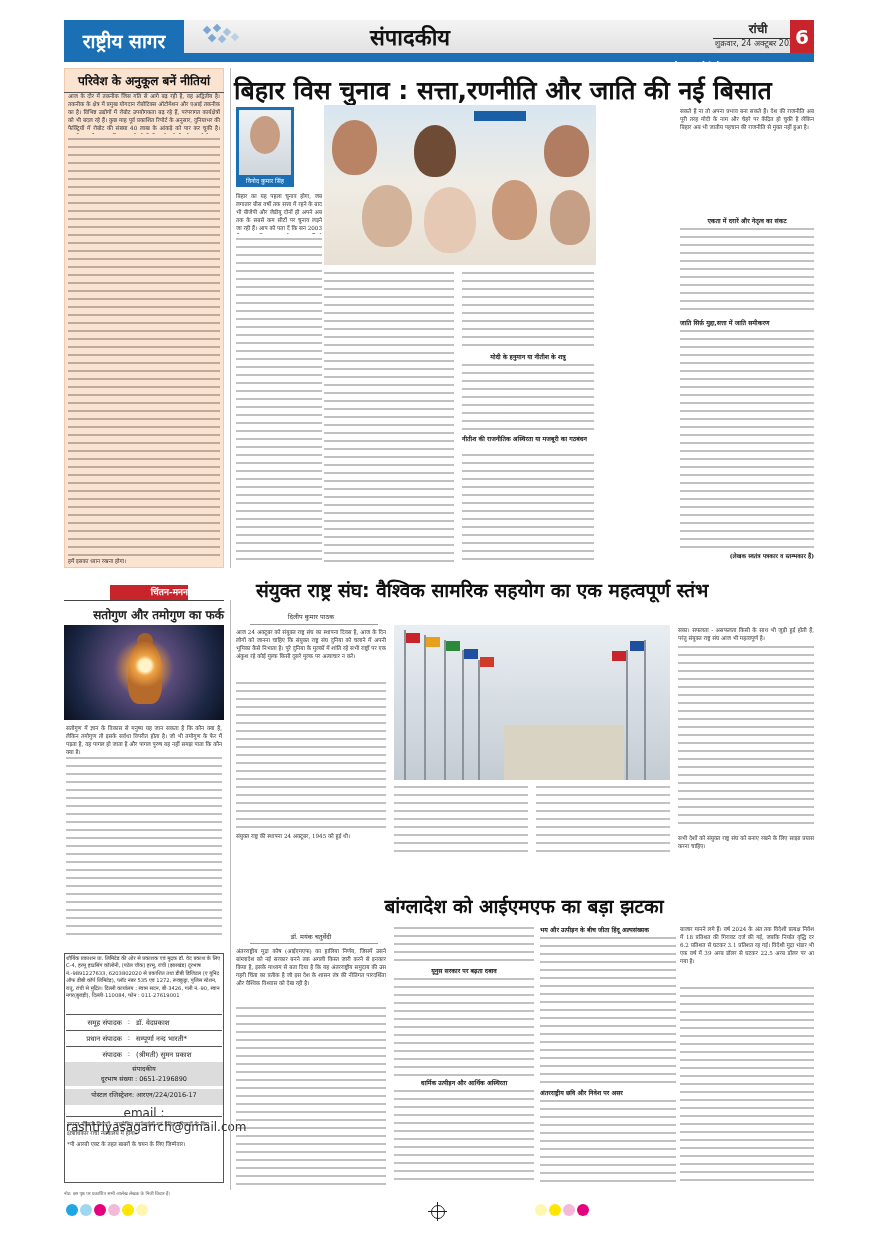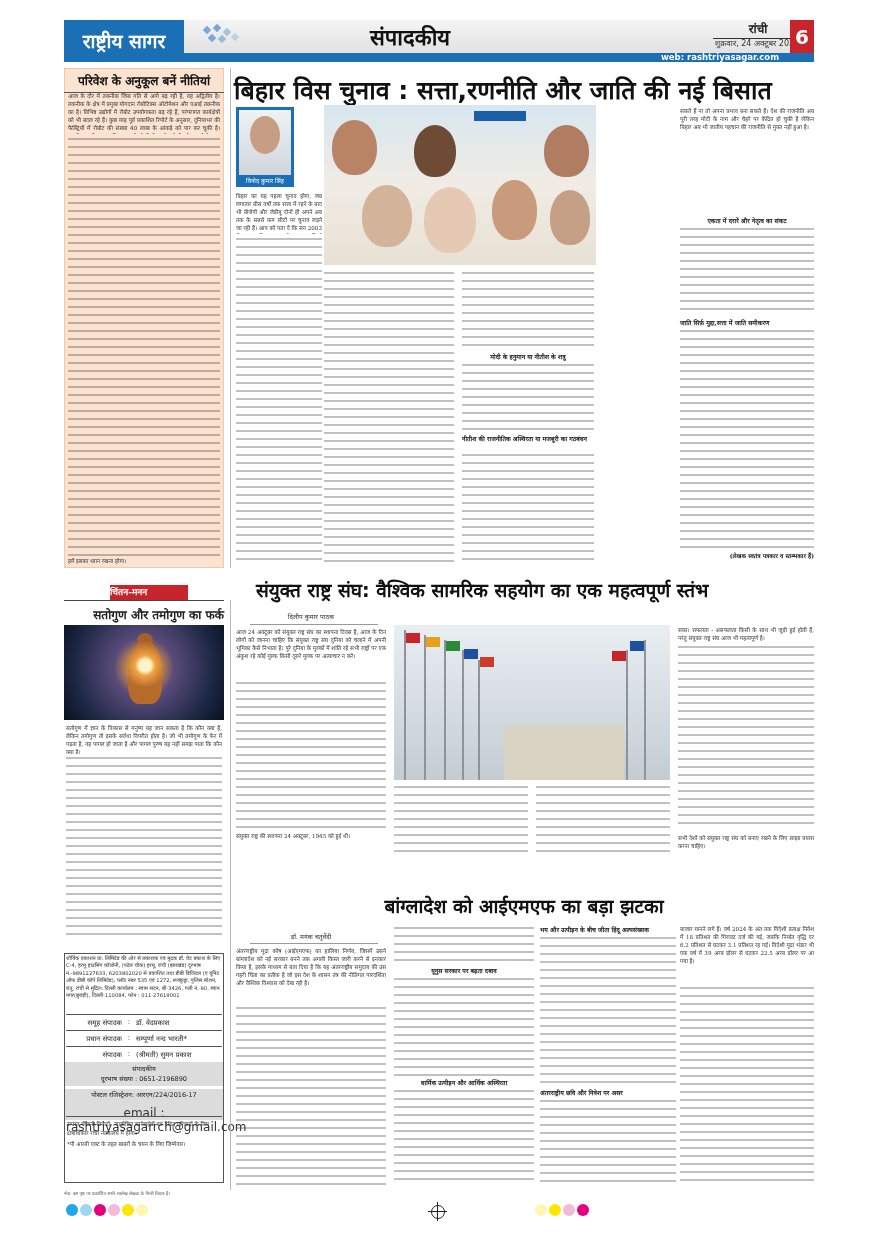--- a/index.html
+++ b/index.html
@@ -7,40 +7,40 @@
   .abs { position: absolute; }
   
   .hdr-left { left: 64px; top: 20px; width: 120px; height: 42px; background: #1a6fb5; color: #fff; font: bold 19px "DejaVu Sans", sans-serif; display: flex; align-items: center; justify-content: center; }
   .hdr-band { left: 184px; top: 20px; width: 630px; height: 33px; background: linear-gradient(#f4f4f4, #e2e2e2); }
   .hdr-dots { left: 200px; top: 25px; width: 50px; height: 20px; }
   .hdr-dots i { position: absolute; width: 6px; height: 6px; background: #7aa7d4; transform: rotate(45deg); }
   .hdr-title { left: 370px; top: 21px; font: bold 22px "DejaVu Sans", sans-serif; color: #111; }
   .hdr-city { left: 713px; top: 20px; width: 90px; text-align: center; font: bold 12px "DejaVu Sans", sans-serif; border-bottom: 1px solid #333; padding-bottom: 1px; }
   .hdr-date { left: 702px; top: 37px; width: 110px; text-align: center; font-size: 8px; color: #333; }
   .hdr-bar { left: 64px; top: 53px; width: 750px; height: 9px; background: #1a6fb5; }
-  .hdr-web { left: 630px; top: 52px; width: 180px; text-align: center; font: bold 8.5px "DejaVu Sans", sans-serif; color: #fff; }
+  .hdr-web { left: 630px; top: 60px; width: 180px; text-align: center; font: bold 8.5px "DejaVu Sans", sans-serif; color: #fff; }
   .hdr-page { left: 790px; top: 20px; width: 24px; height: 33px; background: #c8242c; color: #fff; font: bold 20px "DejaVu Sans", sans-serif; display:flex; align-items:center; justify-content:center; }
   
   .left-box { left: 64px; top: 68px; width: 160px; height: 500px; background: #fbe3d2; border: 1px solid #f1c8aa; }
   .left-head { left: 64px; top: 72px; width: 160px; text-align: center; font: bold 12px "DejaVu Sans", sans-serif; color: #111; border-bottom: 1px solid #555; padding-bottom: 3px; }
   .body-text { font: 5.6px/8px "DejaVu Serif", serif; color: #333; text-align: justify; }
   .lines { background-image: repeating-linear-gradient(#fff0 0 2px, #8e8e8e 2px 4px, #fff0 4px 8px); opacity: .55; }
   .lines-pink { background-image: repeating-linear-gradient(#fff0 0 2px, #8a7c72 2px 4px, #fff0 4px 8px); opacity: .55; }
   
   .head1 { left: 234px; top: 72px; width: 580px; font: bold 25px "DejaVu Sans", sans-serif; color: #111; white-space: nowrap; }
   .author-photo { left: 236px; top: 107px; width: 58px; height: 68px; background: linear-gradient(#eef2f5, #cfd6dc); border: 3px solid #1a6fb5; border-bottom: 0; }
   .author-face { left: 250px; top: 116px; width: 30px; height: 38px; border-radius: 50%; background: #c79e84; }
   .author-name { left: 236px; top: 175px; width: 58px; height: 12px; background: #1a6fb5; color: #fff; font-size: 6px; text-align: center; line-height: 12px; }
   .photo-collage { left: 324px; top: 105px; width: 272px; height: 160px; background: linear-gradient(#d8e6f0, #f0ece4 50%, #e8e0d4); overflow: hidden; }
   .face { position: absolute; border-radius: 50% 50% 45% 45%; }
   .ug-photo { left: 394px; top: 625px; width: 276px; height: 155px; background: linear-gradient(#e9eef2, #c4ccd3); overflow: hidden; }
   .pole { position: absolute; width: 2px; background: #8d939a; bottom: 0; }
   .flag { position: absolute; width: 14px; height: 10px; }
   .head2 { left: 256px; top: 577px; width: 560px; font: bold 19px "DejaVu Sans", sans-serif; color: #111; white-space: nowrap; }
-  .chintan { left: 110px; top: 585px; width: 78px; height: 15px; background: #c8242c; color: #fff; font: bold 9px "DejaVu Sans", sans-serif; text-align: left; line-height: 15px; }
+  .chintan { left: 110px; top: 585px; width: 78px; height: 15px; background: #c8242c; color: #fff; font: bold 9px "DejaVu Sans", sans-serif; text-align: right; line-height: 15px; }
   .chintan-rule { left: 64px; top: 600px; width: 160px; height: 1px; background: #444; }
   .sato-title { left: 64px; top: 606px; width: 160px; text-align: right; font: bold 12px "DejaVu Sans", sans-serif; }
   .sato-photo { left: 64px; top: 625px; width: 160px; height: 95px; background: radial-gradient(circle at 50% 45%, #ffd98a 0 8px, #e99a3b 12px, #5a4b7a 30px, #1c2744 70px, #0b1020 100%); }
   .monk { left: 128px; top: 642px; width: 34px; height: 62px; background: radial-gradient(circle at 50% 38%, #fff4c8 0 6px, #f0a445 10px, #b66b2a 22px); border-radius: 45% 45% 30% 30%; }
   .monk-head { left: 137px; top: 633px; width: 16px; height: 16px; border-radius: 50%; background: #a5612b; }
   .head3 { left: 0; top: 893px; width: 877px; text-align: center; font: bold 19px "DejaVu Sans", sans-serif; color: #111; }
   .imprint { left: 64px; top: 953px; width: 160px; height: 230px; border: 1px solid #555; background: #fff; }
   .imprint-text { left: 66px; top: 955px; width: 156px; font-size: 5.2px; line-height: 7.4px; color: #333; }
   .ed-row { position: absolute; left: 66px; width: 156px; font-size: 7px; color: #222; display: flex; }
   .ed-row span:first-child { width: 56px; text-align: right; }
@@ -190,21 +190,21 @@
 <div class="abs" style="left:66px;top:1046px;width:156px;height:1px;background:#555"></div>
 <div class="ed-row" style="top:1050px">
     <span>संपादक</span>
     <span>:</span>
     <span>(श्रीमती) सुमन प्रकाश</span>
   </div>
 <div class="gray-row" style="top:1062px;height:24px;padding-top:2px;font-size:6.5px;line-height:10px">
   <div>संपादकीय</div>
   <div>दूरभाष संख्या : 0651-2196890</div>
 </div>
-<div class="gray-row" style="top:1089px;height:31px;line-height:13px;font-size:6.5px">पोस्टल रजिस्ट्रेशन: आरएन/224/2016-17</div>
+<div class="gray-row" style="top:1089px;height:16px;line-height:13px;font-size:6.5px">पोस्टल रजिस्ट्रेशन: आरएन/224/2016-17</div>
 <div class="abs" style="left:66px;top:1106px;width:156px;text-align:center;font-size:12px;color:#333">email : rashtriyasagarrch@gmail.com</div>
 <div class="abs" style="left:66px;top:1116px;width:156px;height:1px;background:#555"></div>
 <div class="abs" style="left:67px;top:1120px;width:154px;font-size:5.6px;line-height:9px;color:#333">समस्त दीवानी विवादों, न्यायोचित कार्रवाईयों एवं दंडित परिवादों के लिए क्षेत्राधिकार रांची न्यायालय में होगा।</div>
 <div class="abs" style="left:67px;top:1140px;width:154px;font-size:5.6px;line-height:9px;color:#333">*पी आरबी एक्ट के तहत खबरों के चयन के लिए जिम्मेवार।</div>
 <div class="abs note">नोट: इस पृष्ठ पर प्रकाशित सभी आलेख लेखक के निजी विचार हैं।</div>
 
 <div class="vrule" style="left:230px;top:68px;height:500px"></div>
 <div class="vrule" style="left:230px;top:600px;height:590px"></div>
 
 <div class="dot" style="left:66px;top:1204px;background:#1ea7e4"></div>

